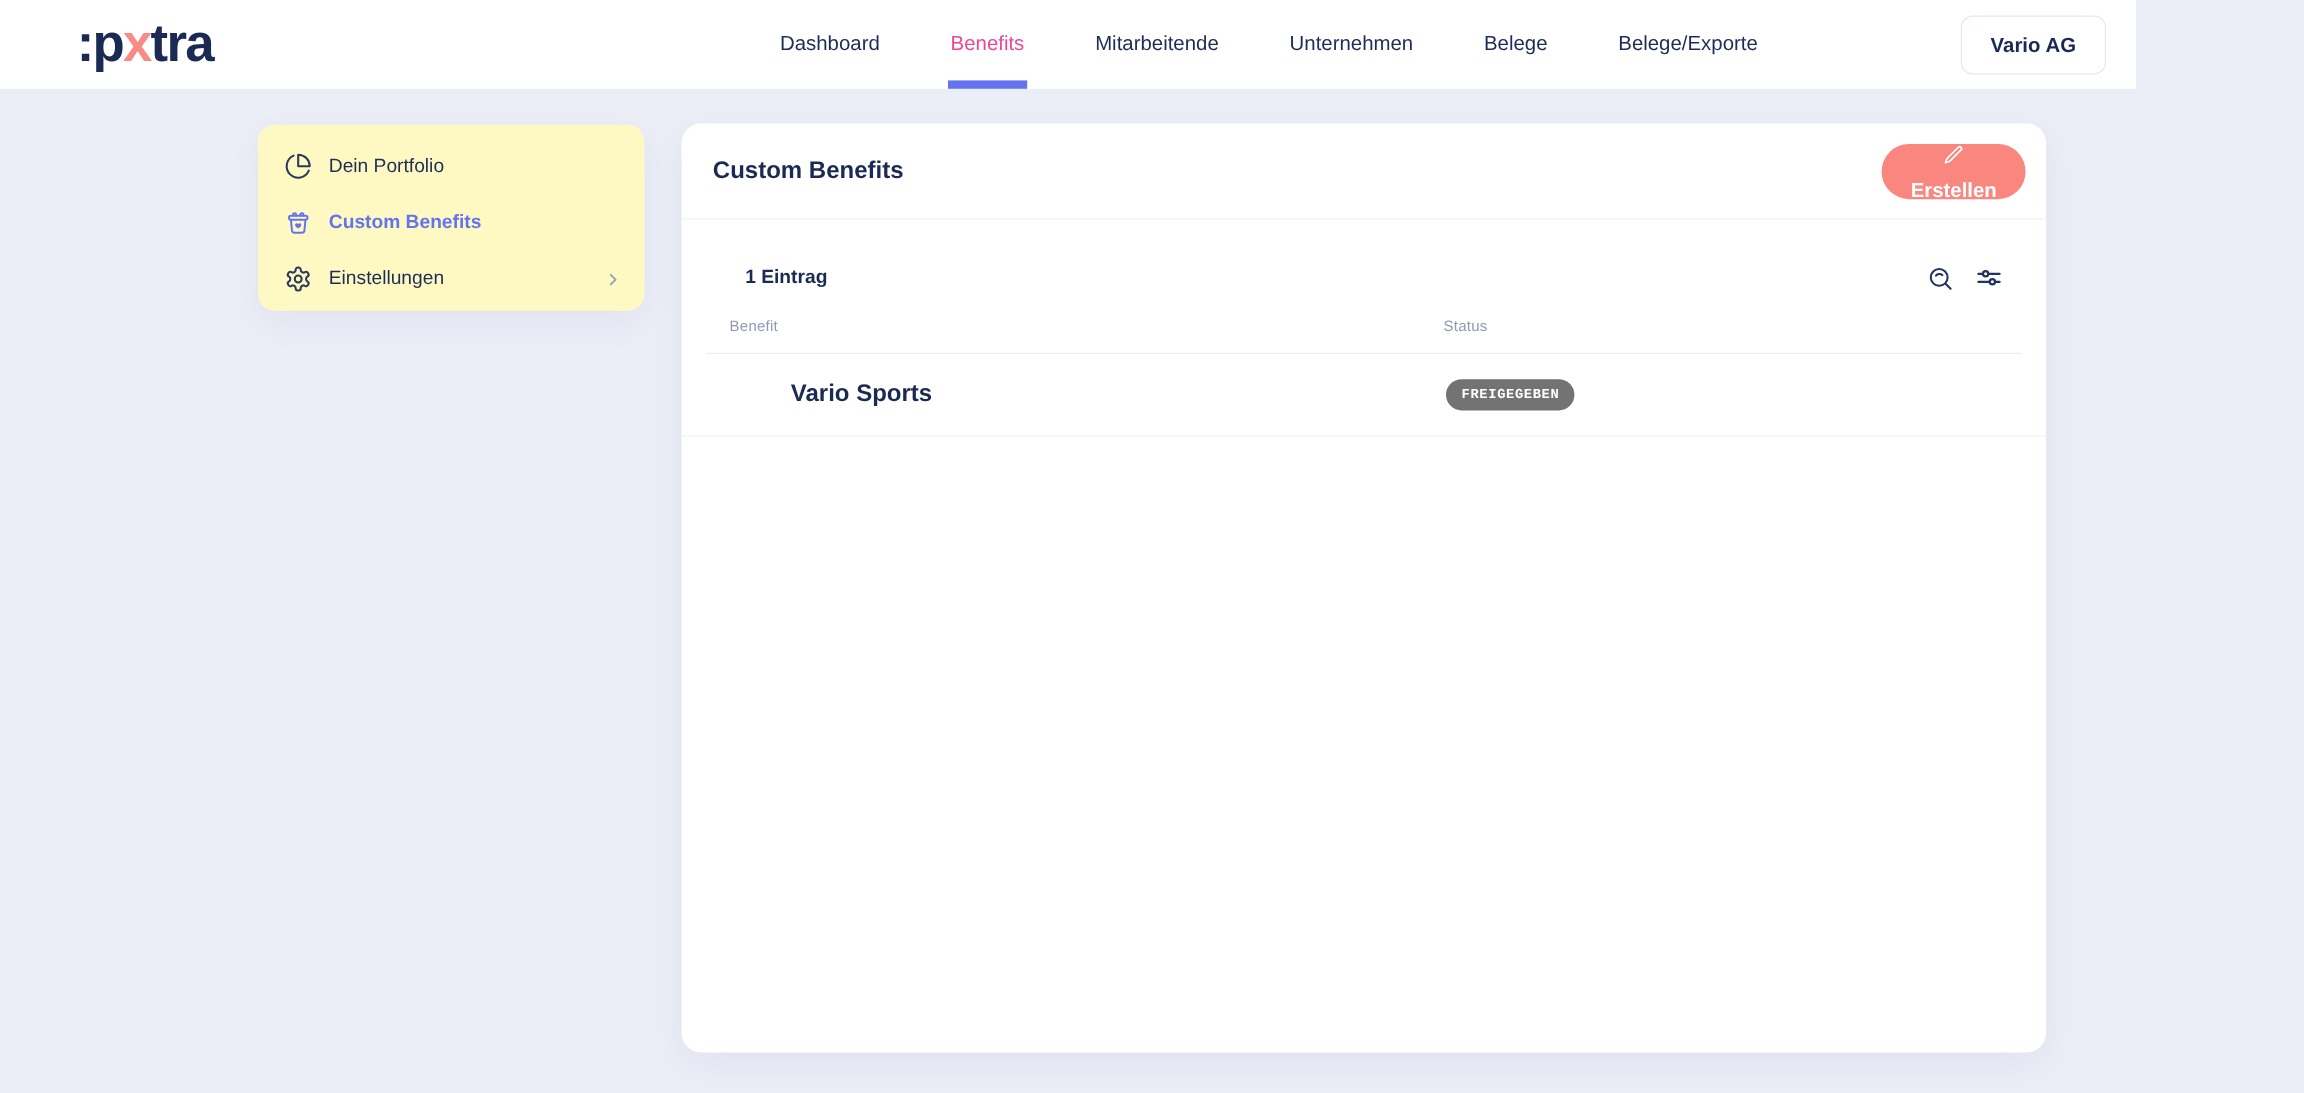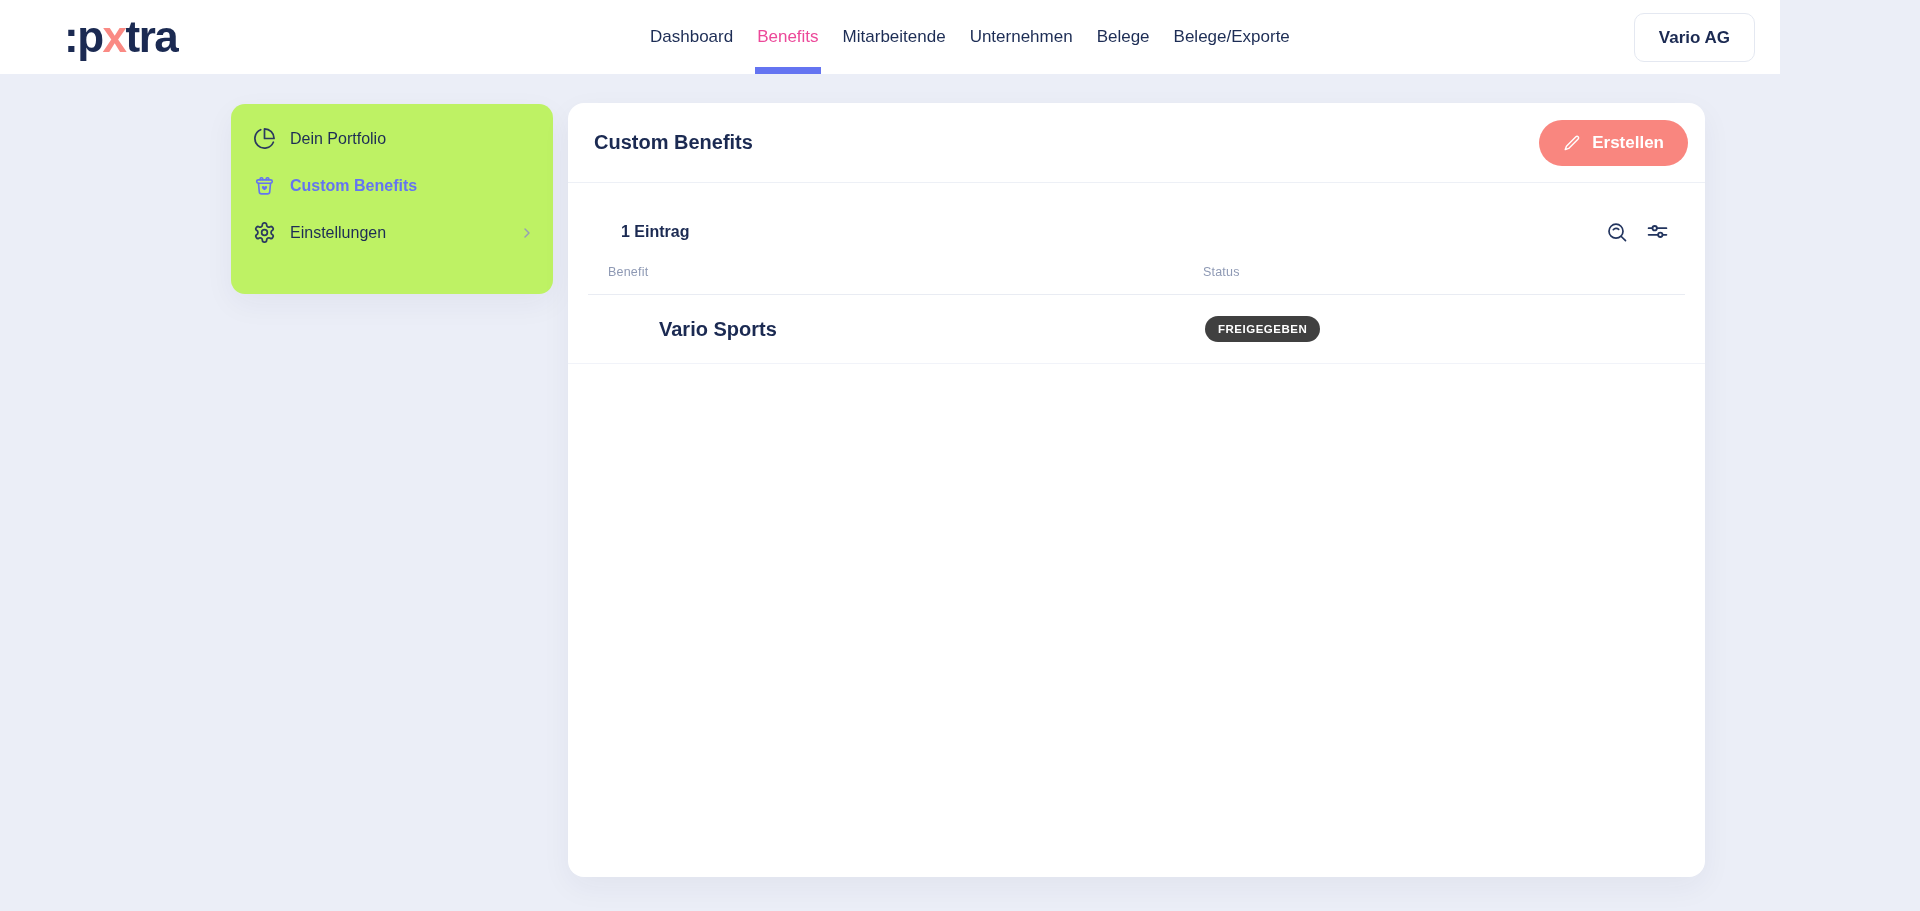--- a/index.html
+++ b/index.html
@@ -6,47 +6,47 @@
   html,body { background:#ebeef7; }
   body { font-family:"Liberation Sans", sans-serif; color:#1b2a52; }
   .screen { position:relative; width:1920px; height:911px; background:#ebeef7; overflow:hidden; }
 
   
   .header { position:absolute; left:0; top:0; width:1780px; height:74px; background:#ffffff; }
   .logo { position:absolute; left:64px; top:50%; transform:translateY(-50%);
           font-size:44px; font-weight:800; letter-spacing:-1.5px; cursor:pointer; }
   .logo .navy { color:#1b2a52; }
   .logo .salmon { color:#fa8a84; }
-  .nav { position:absolute; left:650px; top:0; height:74px; display:flex; gap:24px; align-items:center; }
+  .nav { position:absolute; left:650px; top:0; height:74px; display:flex; gap:59px; align-items:center; }
   .nav-item { position:relative; height:74px; display:flex; align-items:center;
               font-size:17px; font-weight:500; color:#1d2d55; cursor:pointer; }
   .nav-item.active { color:#ec4899; font-weight:400; }
   .nav-item.active .underline { position:absolute; left:-2px; right:-2px; bottom:0; height:7px; background:#6474f1; }
   .account-btn { position:absolute; right:25px; top:13px; height:49px; padding:4px 24px;
                  background:#ffffff; border:1px solid #e4e8f1; border-radius:10px;
                  font-size:17px; font-weight:700; color:#1b2a52; display:flex; align-items:center; cursor:pointer; }
 
   
-  .sidebar { position:absolute; left:215px; top:104px; width:322px; height:190px;
-             background:#bef264; border-radius:14px; box-shadow:0 10px 30px rgba(30,40,80,0.05);
-             padding:11px 0;margin-left:16px; }
+  .sidebar { position:absolute; left:215px; top:104px; width:322px; height:155px;
+             background:#fef9c3; border-radius:14px; box-shadow:0 10px 30px rgba(30,40,80,0.05);
+             padding:11px 0; }
   .side-item { height:47px; display:flex; align-items:center; gap:14px; padding:0 18px 0 22px;
                font-size:16px; font-weight:500; color:#1d2d55; cursor:pointer; }
   .side-item.active { color:#6474f1; font-weight:700; }
   .side-item .chev { margin-left:auto; display:flex; align-items:center; }
 
   
   .main-card { position:absolute; left:568px; top:103px; width:1137px; height:774px;
                background:#ffffff; border-radius:16px; box-shadow:0 10px 30px rgba(30,40,80,0.05); }
   .card-header { height:80px; display:flex; align-items:center; padding:0 17px 0 26px;
                  border-bottom:1px solid #edf0f6; }
   .card-title { font-size:20px; font-weight:800; color:#1b2a52; }
   .create-btn { margin-left:auto; height:46px; padding:0 24px; border:none; border-radius:23px;
                 background:#f9867f; color:#ffffff; font-family:inherit; font-size:17px; font-weight:700;
-                display:flex; align-items:center; gap:11px; cursor:pointer; }
+                display:flex; align-items:center; gap:11px; cursor:pointer;flex-direction:column; }
 
   .toolbar { display:flex; align-items:center; padding:36px 35px 0 53px; }
   .entry-count { font-size:16px; font-weight:700; color:#1b2a52; }
   .tool-icons { margin-left:auto; display:flex; align-items:center; gap:16px; }
   .icon-btn { background:none; border:none; padding:0; cursor:pointer; display:flex; align-items:center; }
 
   .table-head { position:relative; height:46px; margin-top:5px; }
   .col-label { position:absolute; top:50%; transform:translateY(-50%);
                font-size:12.5px; font-weight:400; color:#8e99b4; letter-spacing:0.2px; }
   .col-benefit { left:40px; }
@@ -54,23 +54,23 @@
   .head-divider { position:absolute; left:20px; right:20px; bottom:0; height:1px; background:#e9ecf3; }
 
   .row { position:relative; height:69px; border-bottom:1px solid #f1f3f9; cursor:pointer; }
   .row-icon { position:absolute; left:40px; top:50%; transform:translateY(-50%);
               width:38px; height:38px; border-radius:11px;
               background:linear-gradient(135deg,#778e8 0%,#5f6ff0 100%);
               display:flex; align-items:center; justify-content:center; }
   .row-name { position:absolute; left:91px; top:50%; transform:translateY(-50%);
               font-size:20px; font-weight:700; color:#1b2a52; }
   .badge { position:absolute; left:637px; top:50%; transform:translateY(-50%);
-           height:26px; padding:0 13px; border-radius:13px; background:#404040;
+           height:26px; padding:0 13px; border-radius:13px; background:#737373;
            display:flex; align-items:center; font-size:11.5px; font-weight:700;
-           letter-spacing:0.5px; color:#ffffff; }
+           letter-spacing:0.5px; color:#ffffff;font-family:Liberation Mono, monospace; }
 
   svg { display:block; }
 </style>
 </head>
 <body>
 
 <div class="screen">
 
   <div class="header">
     <div class="logo">

